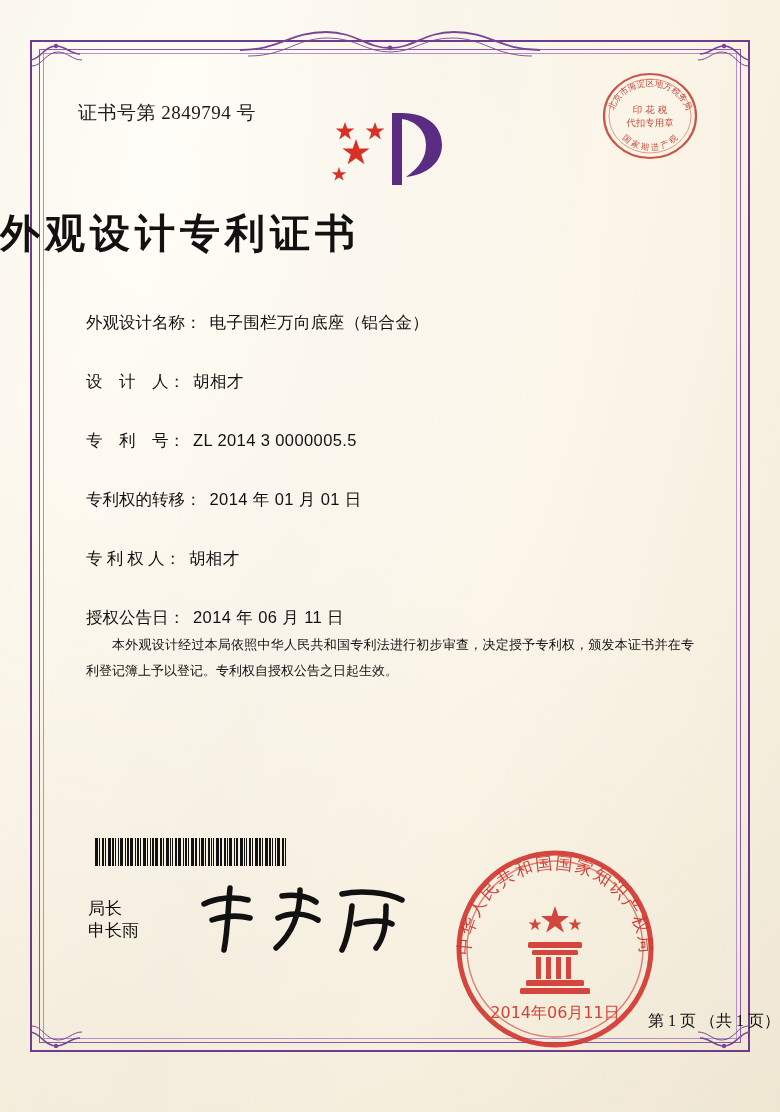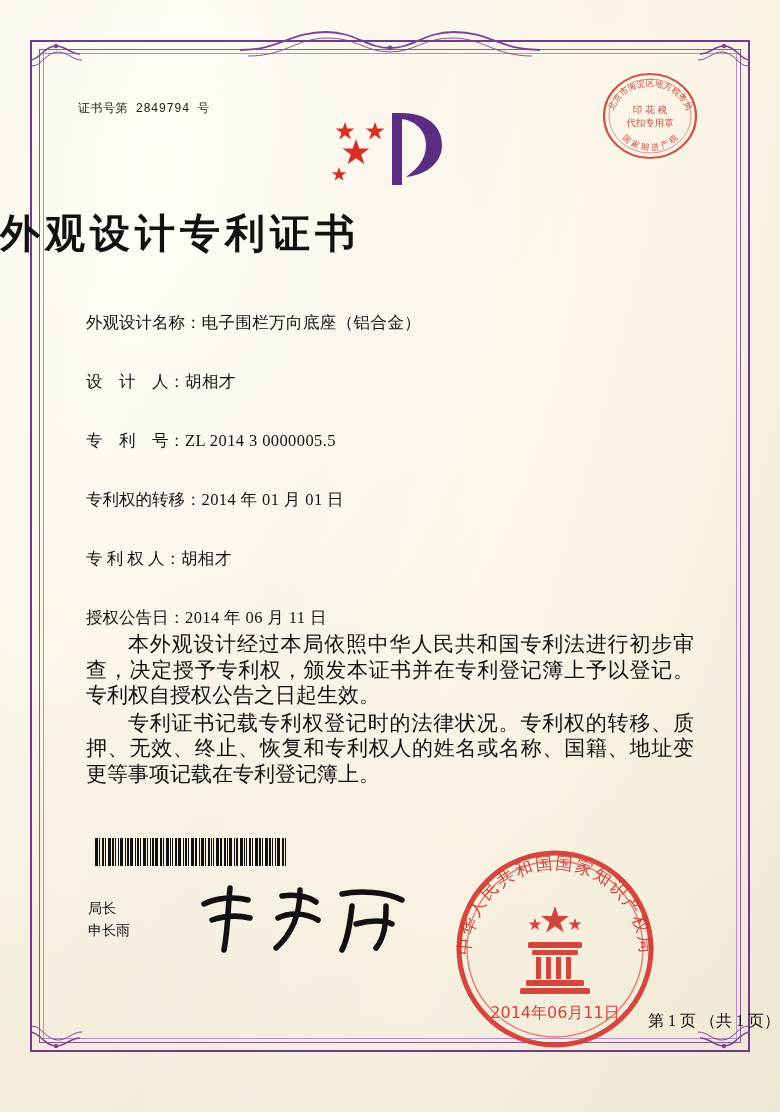--- a/index.html
+++ b/index.html
@@ -67,24 +67,24 @@
     height: 34px;
     color: #7a4496;
   }
   .top-orn svg { width:100%; height:100%; display:block; }
 
   
   .serial {
     position: absolute;
     left: 78px;
     top: 100px;
-    font-size: 12px;
+    font-size: 19px;
     color: #1a1a1a;
     letter-spacing: 0.5px;
-    font-family: Liberation Mono, monospace;
+    font-family: Liberation Serif, serif;
   }
 
   
   .logo {
     position: absolute;
     left: 320px;
     top: 105px;
     width: 130px;
     height: 86px;
   }
@@ -126,31 +126,32 @@
     align-items: baseline;
     margin-bottom: 37px;
     font-size: 16.5px;
     color: #111;
   }
   .field-label {
     white-space: pre;
     font-family: Liberation Serif, serif;
   }
   .field-value {
-    font-family: Liberation Serif, serif;
+    font-family: Liberation Sans, sans-serif;
     letter-spacing: 0.4px;
+    margin-left: 8px;
   }
 
   
   .body-text {
     position: absolute;
     left: 86px;
     top: 632px;
     width: 608px;
-    font-size: 21px;
+    font-size: 13px;
     line-height: 25.5px;
     color: #111;
     text-align: justify;
   }
   .body-text p {
     margin: 0 0 2px 0;
     text-indent: 2em;
   }
 
   
@@ -168,21 +169,21 @@
     background: #111;
     margin-right: 1.4px;
     height: 100%;
   }
 
   
   .sign-block {
     position: absolute;
     left: 88px;
     top: 898px;
-    font-size: 14px;
+    font-size: 17px;
     line-height: 22px;
     color: #111;
   }
   .handwriting {
     position: absolute;
     left: 190px;
     top: 880px;
     width: 230px;
     height: 80px;
     color: #111;
@@ -328,21 +329,20 @@
       <span class="field-value">胡相才</span>
     </div>
     <div class="field-row">
       <span class="field-label">授权公告日：</span>
       <span class="field-value">2014 年 06 月 11 日</span>
     </div>
   </div>
 
   <div class="body-text">
     <p>本外观设计经过本局依照中华人民共和国专利法进行初步审查，决定授予专利权，颁发本证书并在专利登记簿上予以登记。专利权自授权公告之日起生效。</p>
-    <p>专利证书记载专利权登记时的法律状况。专利权的转移、质押、无效、终止、恢复和专利权人的姓名或名称、国籍、地址变更等事项记载在专利登记簿上。</p>
   </div>
 
   <div class="barcode">
       <i style="width: 3px;"></i>
       <i style="width: 1px;"></i>
       <i style="width: 2px;"></i>
       <i style="width: 1px;"></i>
       <i style="width: 3px;"></i>
       <i style="width: 2px;"></i>
       <i style="width: 1px;"></i>

